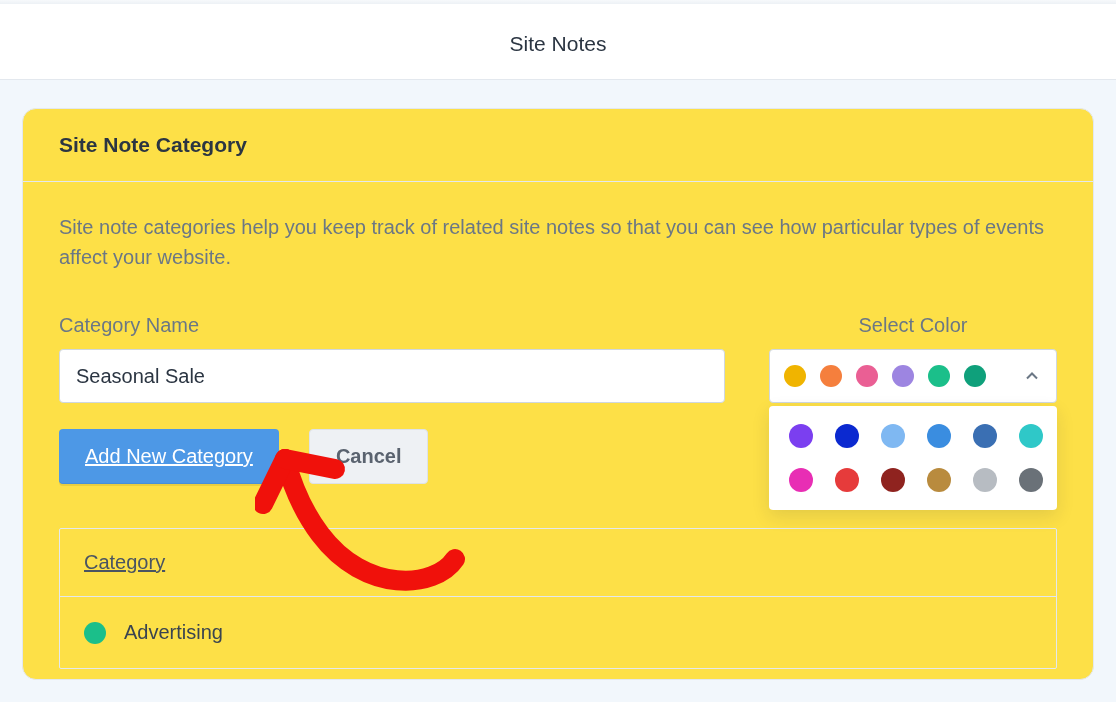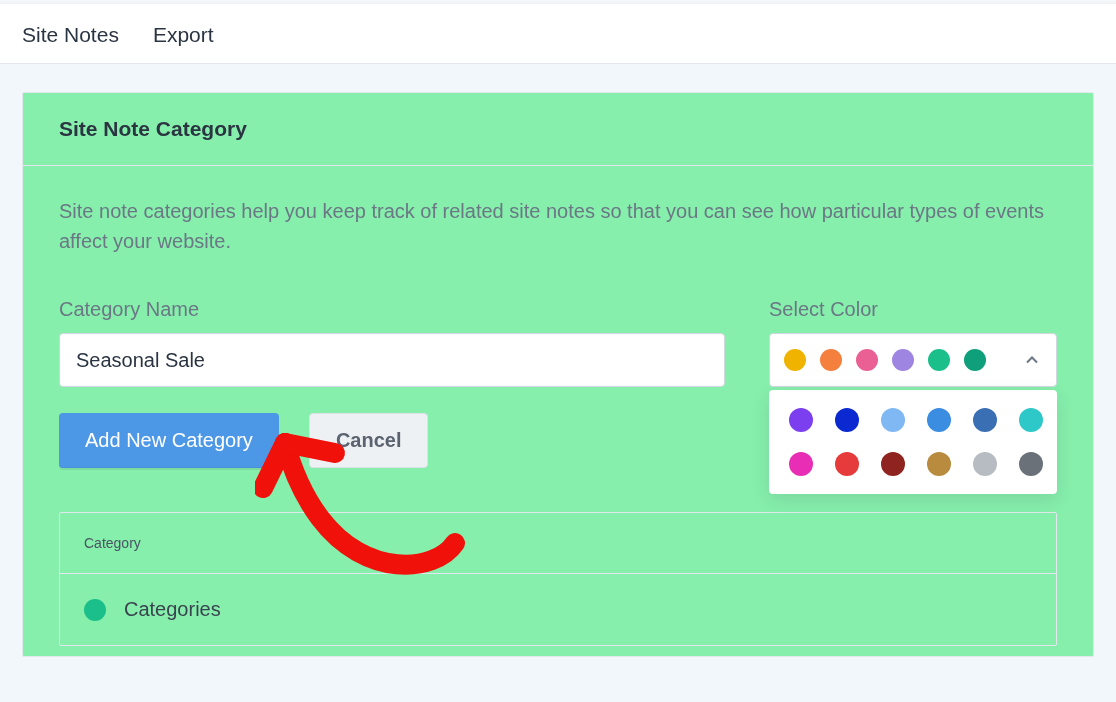--- a/index.html
+++ b/index.html
@@ -14,22 +14,23 @@
   .top-border {
     height: 4px;
     background: linear-gradient(to bottom, #f7f9fb 0%, #edf1f5 100%);
   }
   .tabs {
     background: #fff;
     border-bottom: 1px solid #e3e8ee;
     padding: 4px 22px;
     display: flex;
     gap: 34px;
-    height: 60px;
+    height: 76px;
     align-items: center;
+    flex-direction: column;
   }
   .tab {
     font-size: 21px;
     color: #2b3542;
     padding: 24px 0 22px 0;
     cursor: pointer;
     position: relative;
     font-weight: 400;
   }
   .tab.active {
@@ -40,23 +41,23 @@
     content: "";
     position: absolute;
     left: 0; right: 0; bottom: -1px;
     height: 3px;
     background: #3498f0;
   }
   .page-wrap {
     padding: 28px 22px 0 22px;
   }
   .card {
-    background: #86efac;
+    background: #fde047;
     border: 1px solid #e3e8ee;
-    border-radius: 2px;
+    border-radius: 14px;
     position: relative;
   }
   .card-header {
     padding: 24px 36px;
     border-bottom: 1px solid #e3e8ee;
   }
   .card-title {
     font-size: 21px;
     font-weight: 600;
     color: #2b3542;
@@ -73,21 +74,21 @@
   .form-row {
     display: flex;
     gap: 44px;
     margin-bottom: 26px;
   }
   .form-col {
     display: flex;
     flex-direction: column;
   }
   .form-col.name { flex: 1; max-width: 684px; }
-  .form-col.color { flex: 0 0 288px; position: relative; }
+  .form-col.color { flex: 0 0 288px; position: relative; text-align: center; }
   .field-label {
     font-size: 20px;
     color: #6b7785;
     margin-bottom: 12px;
   }
   .text-input {
     height: 54px;
     border: 1px solid #cfd7df;
     border-radius: 4px;
     padding: 0 16px;
@@ -154,40 +155,42 @@
   }
   .btn-primary {
     background: #4d98e6;
     color: #fff;
     font-size: 20px;
     border: none;
     padding: 16px 26px;
     border-radius: 4px;
     cursor: pointer;
     box-shadow: 0 2px 0 rgba(0,0,0,0.08), inset 0 -1px 0 rgba(0,0,0,0.06);
+    text-decoration: underline;
   }
   .btn-secondary {
     background: #eef1f4;
     color: #5a636f;
     font-size: 20px;
     border: 1px solid #dde2e8;
     padding: 14px 26px;
     border-radius: 4px;
     cursor: pointer;
     font-weight: bold;
   }
   .table {
     border: 1px solid #e3e8ee;
     border-radius: 2px;
   }
   .table-head {
     padding: 22px 24px;
     border-bottom: 1px solid #e3e8ee;
-    font-size: 14px;
+    font-size: 20px;
     color: #4a5462;
+    text-decoration: underline;
   }
   .table-row {
     padding: 24px 24px;
     display: flex;
     align-items: center;
     gap: 18px;
     font-size: 20px;
     color: #3a4450;
   }
   .dot {
@@ -276,21 +279,21 @@
 
       <div class="btn-row">
         <button class="btn-primary">Add New Category</button>
         <button class="btn-secondary">Cancel</button>
       </div>
 
       <div class="table">
         <div class="table-head">Category</div>
         <div class="table-row">
           <span class="dot" style="background:#1bbf8a"></span>
-          <span>Categories</span>
+          <span>Advertising</span>
         </div>
       </div>
 
     </div>
 
     <div class="arrow-overlay">
       <svg viewBox="0 0 220 170">
         <path d="M200,130 C180,160 110,165 65,105 C50,85 38,60 30,30" fill="none" stroke="#f0110b" stroke-width="20" stroke-linecap="round"></path>
         <path d="M30,30 L8,75" fill="none" stroke="#f0110b" stroke-width="20" stroke-linecap="round"></path>
         <path d="M30,30 L80,40" fill="none" stroke="#f0110b" stroke-width="20" stroke-linecap="round"></path>

